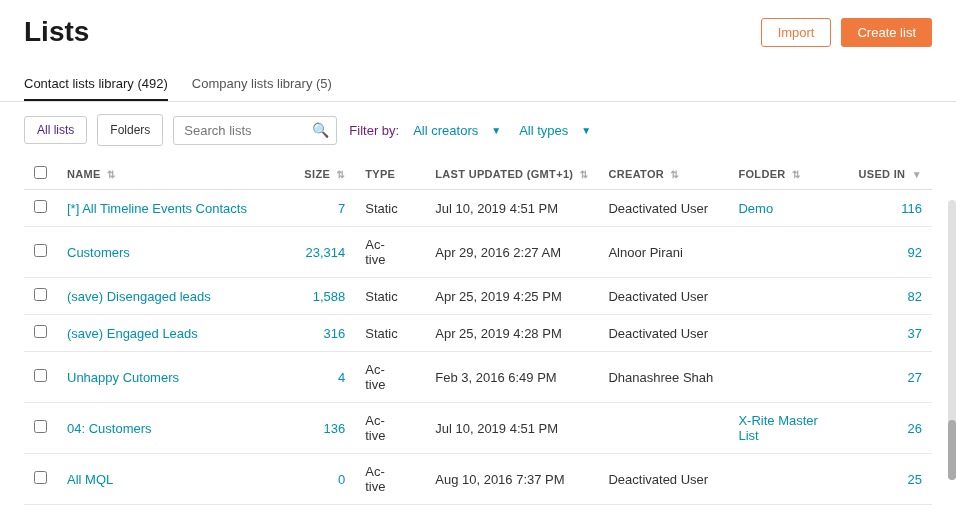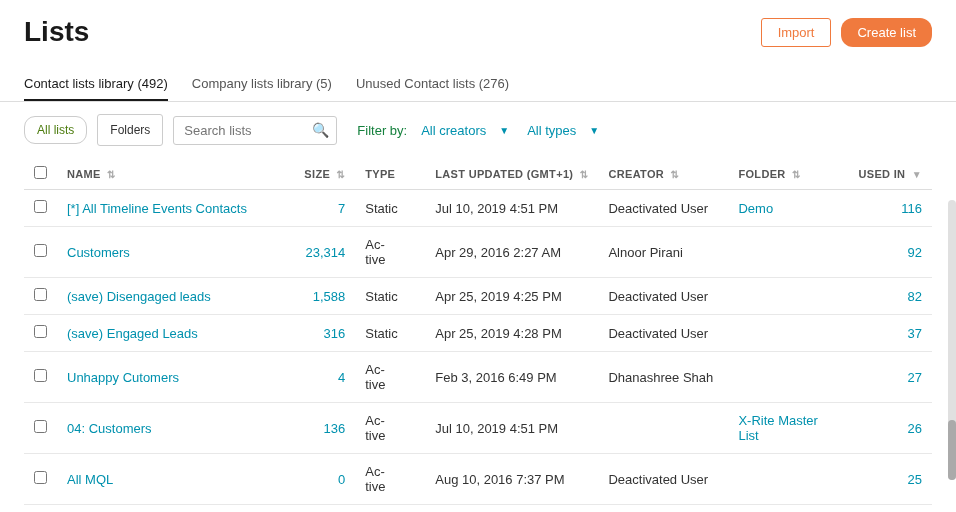--- a/index.html
+++ b/index.html
@@ -28,21 +28,21 @@
       border-radius: 3px;
       cursor: pointer;
       font-size: 13px;
       font-weight: 500;
     }
     .btn-create {
       background: #f07a3e;
       color: #fff;
       border: none;
       padding: 7px 16px;
-      border-radius: 12px;
+      border-radius: 3px;
       cursor: pointer;
       font-size: 13px;
       font-weight: 500;
     }
 
     .tabs {
       display: flex;
       padding: 12px 24px 0 24px;
       border-bottom: 1px solid #ddd;
       margin-top: 8px;
@@ -65,24 +65,24 @@
     .toolbar {
       display: flex;
       align-items: center;
       padding: 12px 24px;
       gap: 10px;
     }
     .btn-all-lists {
       background: #fff;
       border: 1px solid #ccc;
       padding: 6px 12px;
-      border-radius: 11px;
+      border-radius: 3px;
       cursor: pointer;
       font-size: 12px;
-      color: #4d7c0f;
+      color: #4c1d95;
     }
     .btn-folders {
       background: #fff;
       border: 1px solid #ccc;
       padding: 8px 12px;
       border-radius: 3px;
       cursor: pointer;
       font-size: 12px;
       color: #333;
     }
@@ -100,22 +100,22 @@
       width: 164px;
       outline: none;
     }
     .search-icon {
       position: absolute;
       right: 8px;
       color: #555;
       font-size: 14px;
     }
     .filter-label {
-      margin-left: 10px;
-      color: #15803d;
+      margin-left: 2px;
+      color: #701a75;
       font-size: 13px;
     }
     .filter-btn {
       background: none;
       border: none;
       color: #0091ae;
       font-size: 13px;
       cursor: pointer;
       display: flex;
       align-items: center;
@@ -194,21 +194,20 @@
   <h1 class="page-title">Lists</h1>
   <div class="header-buttons">
     <button class="btn-import">Import</button>
     <button class="btn-create">Create list</button>
   </div>
 </div>
 
 <div class="tabs">
   <div class="tab active">Contact lists library (492)</div>
   <div class="tab">Company lists library (5)</div>
-  <div class="tab">Unused Contact lists (276)</div>
 </div>
 
 <div class="toolbar">
   <button class="btn-all-lists">All lists</button>
   <button class="btn-folders">Folders</button>
   <div class="search-wrapper">
     <input class="search-input" type="text" placeholder="Search lists" style="">
     <span class="search-icon">🔍</span>
   </div>
   <span class="filter-label">Filter by:</span>

